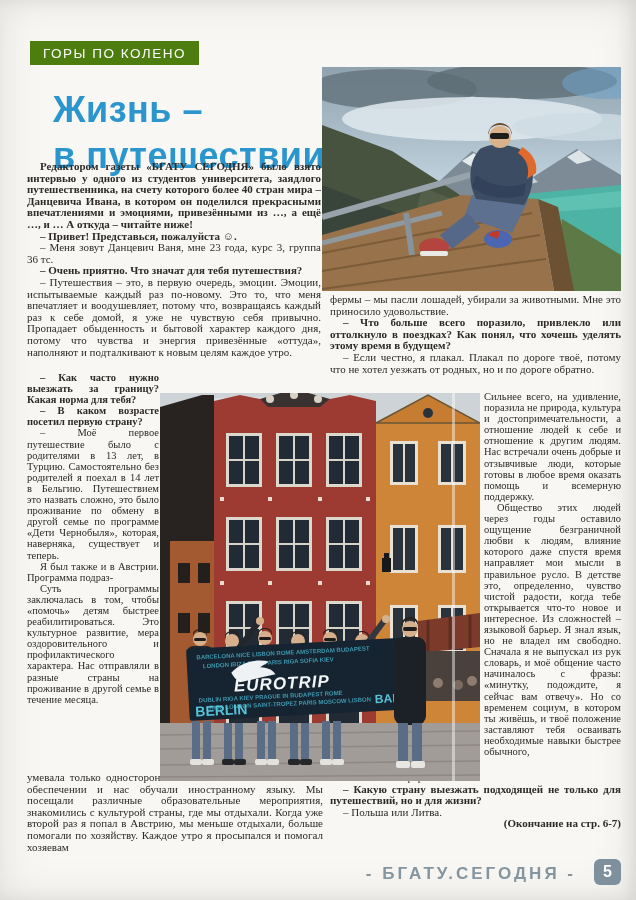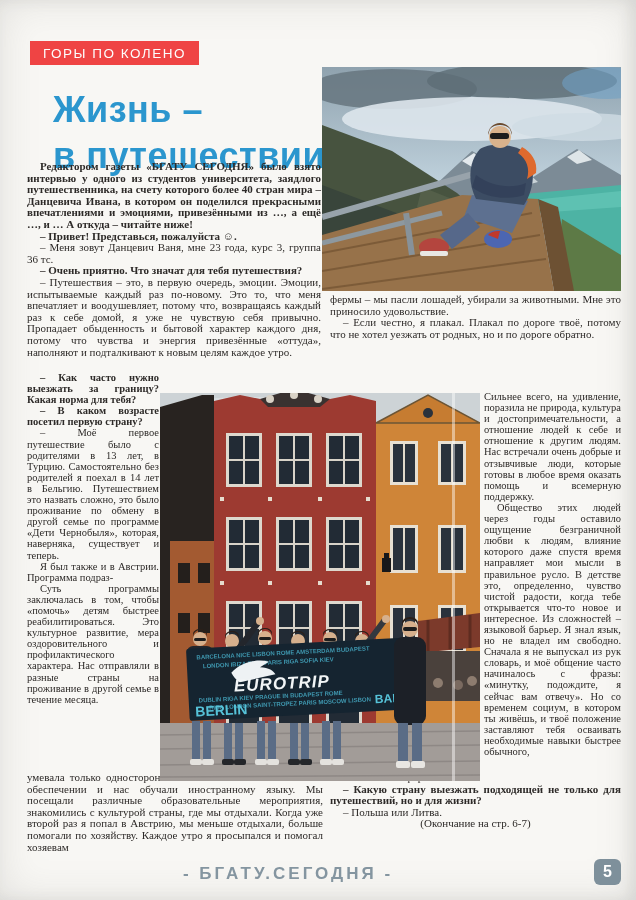--- a/index.html
+++ b/index.html
@@ -4,21 +4,21 @@
 <style>
   html,body{margin:0;padding:0;background:#e6e5e2;}
   .page{
     position:relative;width:636px;height:900px;margin:0 auto;
     background:#f8f7f4;overflow:hidden;
     box-shadow:inset 0 0 40px rgba(120,120,115,.18), inset -6px 0 14px rgba(110,110,105,.12);
     font-family:"Liberation Serif", serif;
   }
   .badge{
     position:absolute;left:30px;top:41px;
-    background:#ef4444;color:#fdfdfd;
+    background:#4d7c0f;color:#fdfdfd;
     font-family:"Liberation Sans", sans-serif;
     font-size:13.5px;letter-spacing:1.5px;
     padding:5px 13px 4px 13px;
   }
   .title{
     position:absolute;left:36px;top:70px;margin:17px;
     font-family:"Liberation Sans", sans-serif;
     font-weight:bold;font-size:36px;line-height:46px;
     color:#2b96ce;letter-spacing:0.5px;
   }
@@ -35,23 +35,23 @@
   .seg p{margin:0;text-indent:13px;}
   .seg p.q{font-weight:bold;}
   .seg p.noind{text-indent:0;}
   .narrow{font-size:10.5px;line-height:11.1px;}
   #seg-left-full{left:27px;top:161px;width:294px;}
   #seg-left-narrow{left:27px;top:372px;width:132px;}
   #seg-left-bottom{left:27px;top:772px;width:296px;}
   #seg-right-top{left:330px;top:294px;width:291px;}
   #seg-right-narrow{left:484px;top:391px;width:137px;}
   #seg-right-bottom{left:330px;top:772px;width:291px;}
-  .cont-note{text-align:center;font-weight:normal;margin-top:9px;text-indent:0 !important;}
+  .cont-note{text-align:right;font-weight:bold;margin-top:9px;text-indent:0 !important;}
   .footer-masthead{
-    position:absolute;left:0;right:60px;top:864px;text-align:center;
+    position:absolute;left:0;right:60px;top:864px;text-align:right;
     font-family:"Liberation Sans", sans-serif;font-weight:bold;
     font-size:17px;letter-spacing:3px;color:#8495a0;
   }
   .pagenum{
     position:absolute;left:594px;top:859px;width:27px;height:26px;
     background:#7e909b;border-radius:6px;color:#fff;
     font-family:"Liberation Sans", sans-serif;font-weight:bold;font-size:16px;
     display:flex;align-items:center;justify-content:center;
   }
 </style>
@@ -141,20 +141,21 @@
     <p>Я был также и в Австрии. Программа подраз-</p>
     <p>Суть программы заключалась в том, чтобы «помочь» детям быстрее реабилитироваться. Это культурное развитие, мера оздоровительного и профилактического характера. Нас отправляли в разные страны на проживание в другой семье в течение месяца.</p>
   </div>
 
   <div class="seg" id="seg-left-bottom">
     <p class="noind">умевала только односторонний обмен. Мы были на полном обеспечении и нас обучали иностранному языку. Мы посещали различные образовательные мероприятия, знакомились с культурой страны, где мы отдыхали. Когда уже второй раз я попал в Австрию, мы меньше отдыхали, больше помогали по хозяйству. Каждое утро я просыпался и помогал хозяевам</p>
   </div>
 
   <div class="seg" id="seg-right-top">
     <p class="noind">фермы – мы пасли лошадей, убирали за животными. Мне это приносило удовольствие.</p>
+    <p class="q">– Что больше всего поразило, привлекло или оттолкнуло в поездках? Как понял, что хочешь уделять этому время в будущем?</p>
     <p>– Если честно, я плакал. Плакал по дороге твоё, потому что не хотел уезжать от родных, но и по дороге обратно.</p>
   </div>
 
   <div class="seg narrow" id="seg-right-narrow">
     <p class="noind">Сильнее всего, на удивление, поразила не природа, культура и достопримечательности, а отношение людей к себе и отношение к другим людям. Нас встречали очень добрые и отзывчивые люди, которые готовы в любое время оказать помощь и всемерную поддержку.</p>
     <p>Общество этих людей через годы оставило ощущение безграничной любви к людям, влияние которого даже спустя время направляет мои мысли в правильное русло. В детстве это, определенно, чувство чистой радости, когда тебе открывается что-то новое и интересное. Из сложностей – языковой барьер. Я знал язык, но не владел им свободно. Сначала я не выпускал из рук словарь, и моё общение часто начиналось с фразы: «минутку, подождите, я сейчас вам отвечу». Но со временем социум, в котором ты живёшь, и твоё положение заставляют тебя осваивать необходимые навыки быстрее обычного,</p>
   </div>
 
   <div class="seg" id="seg-right-bottom">
     <p class="noind">чтобы было комфортнее.</p>

